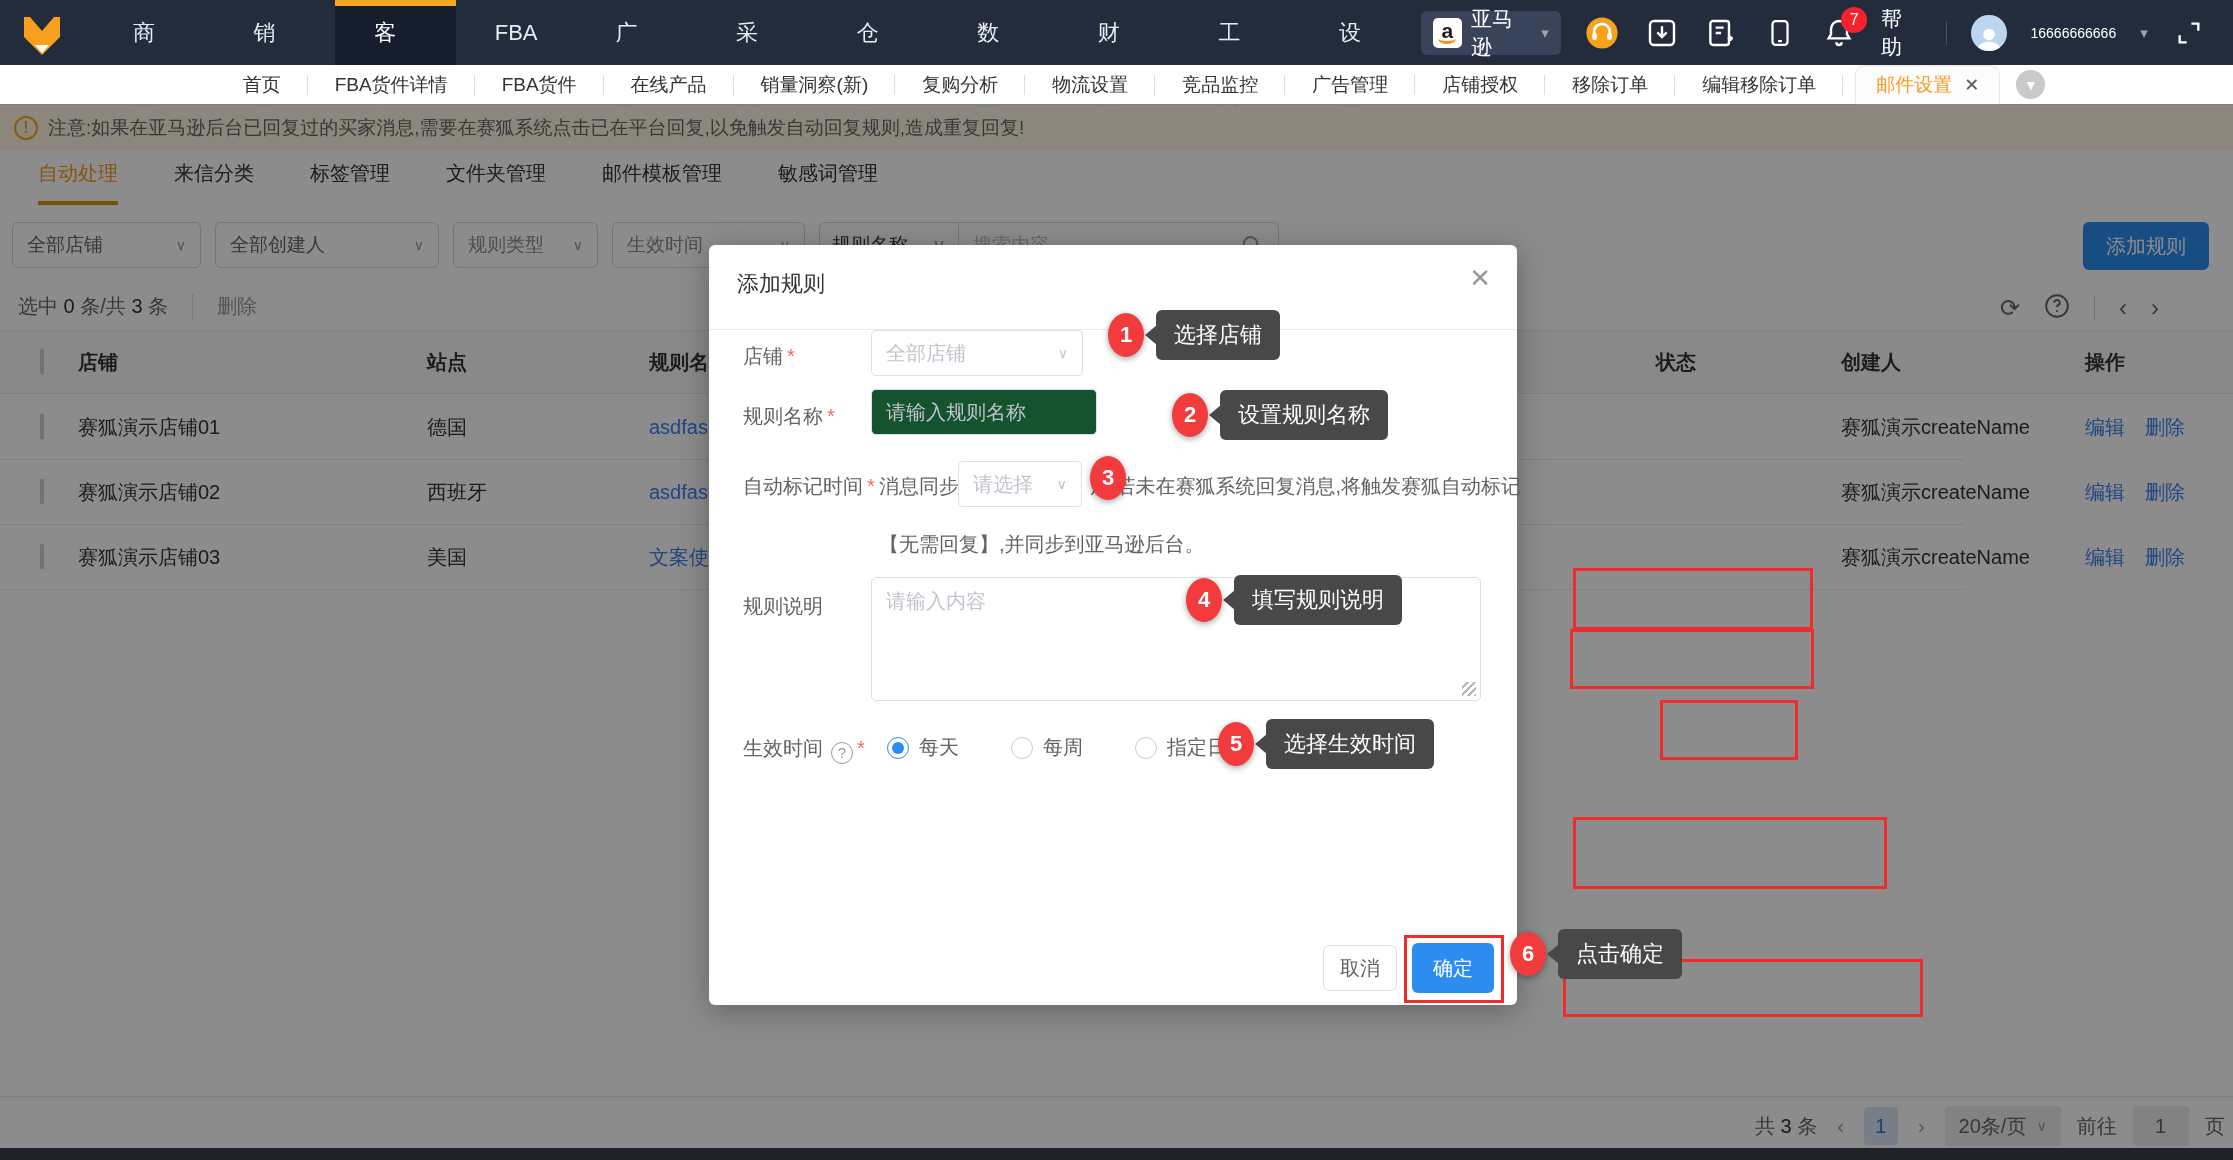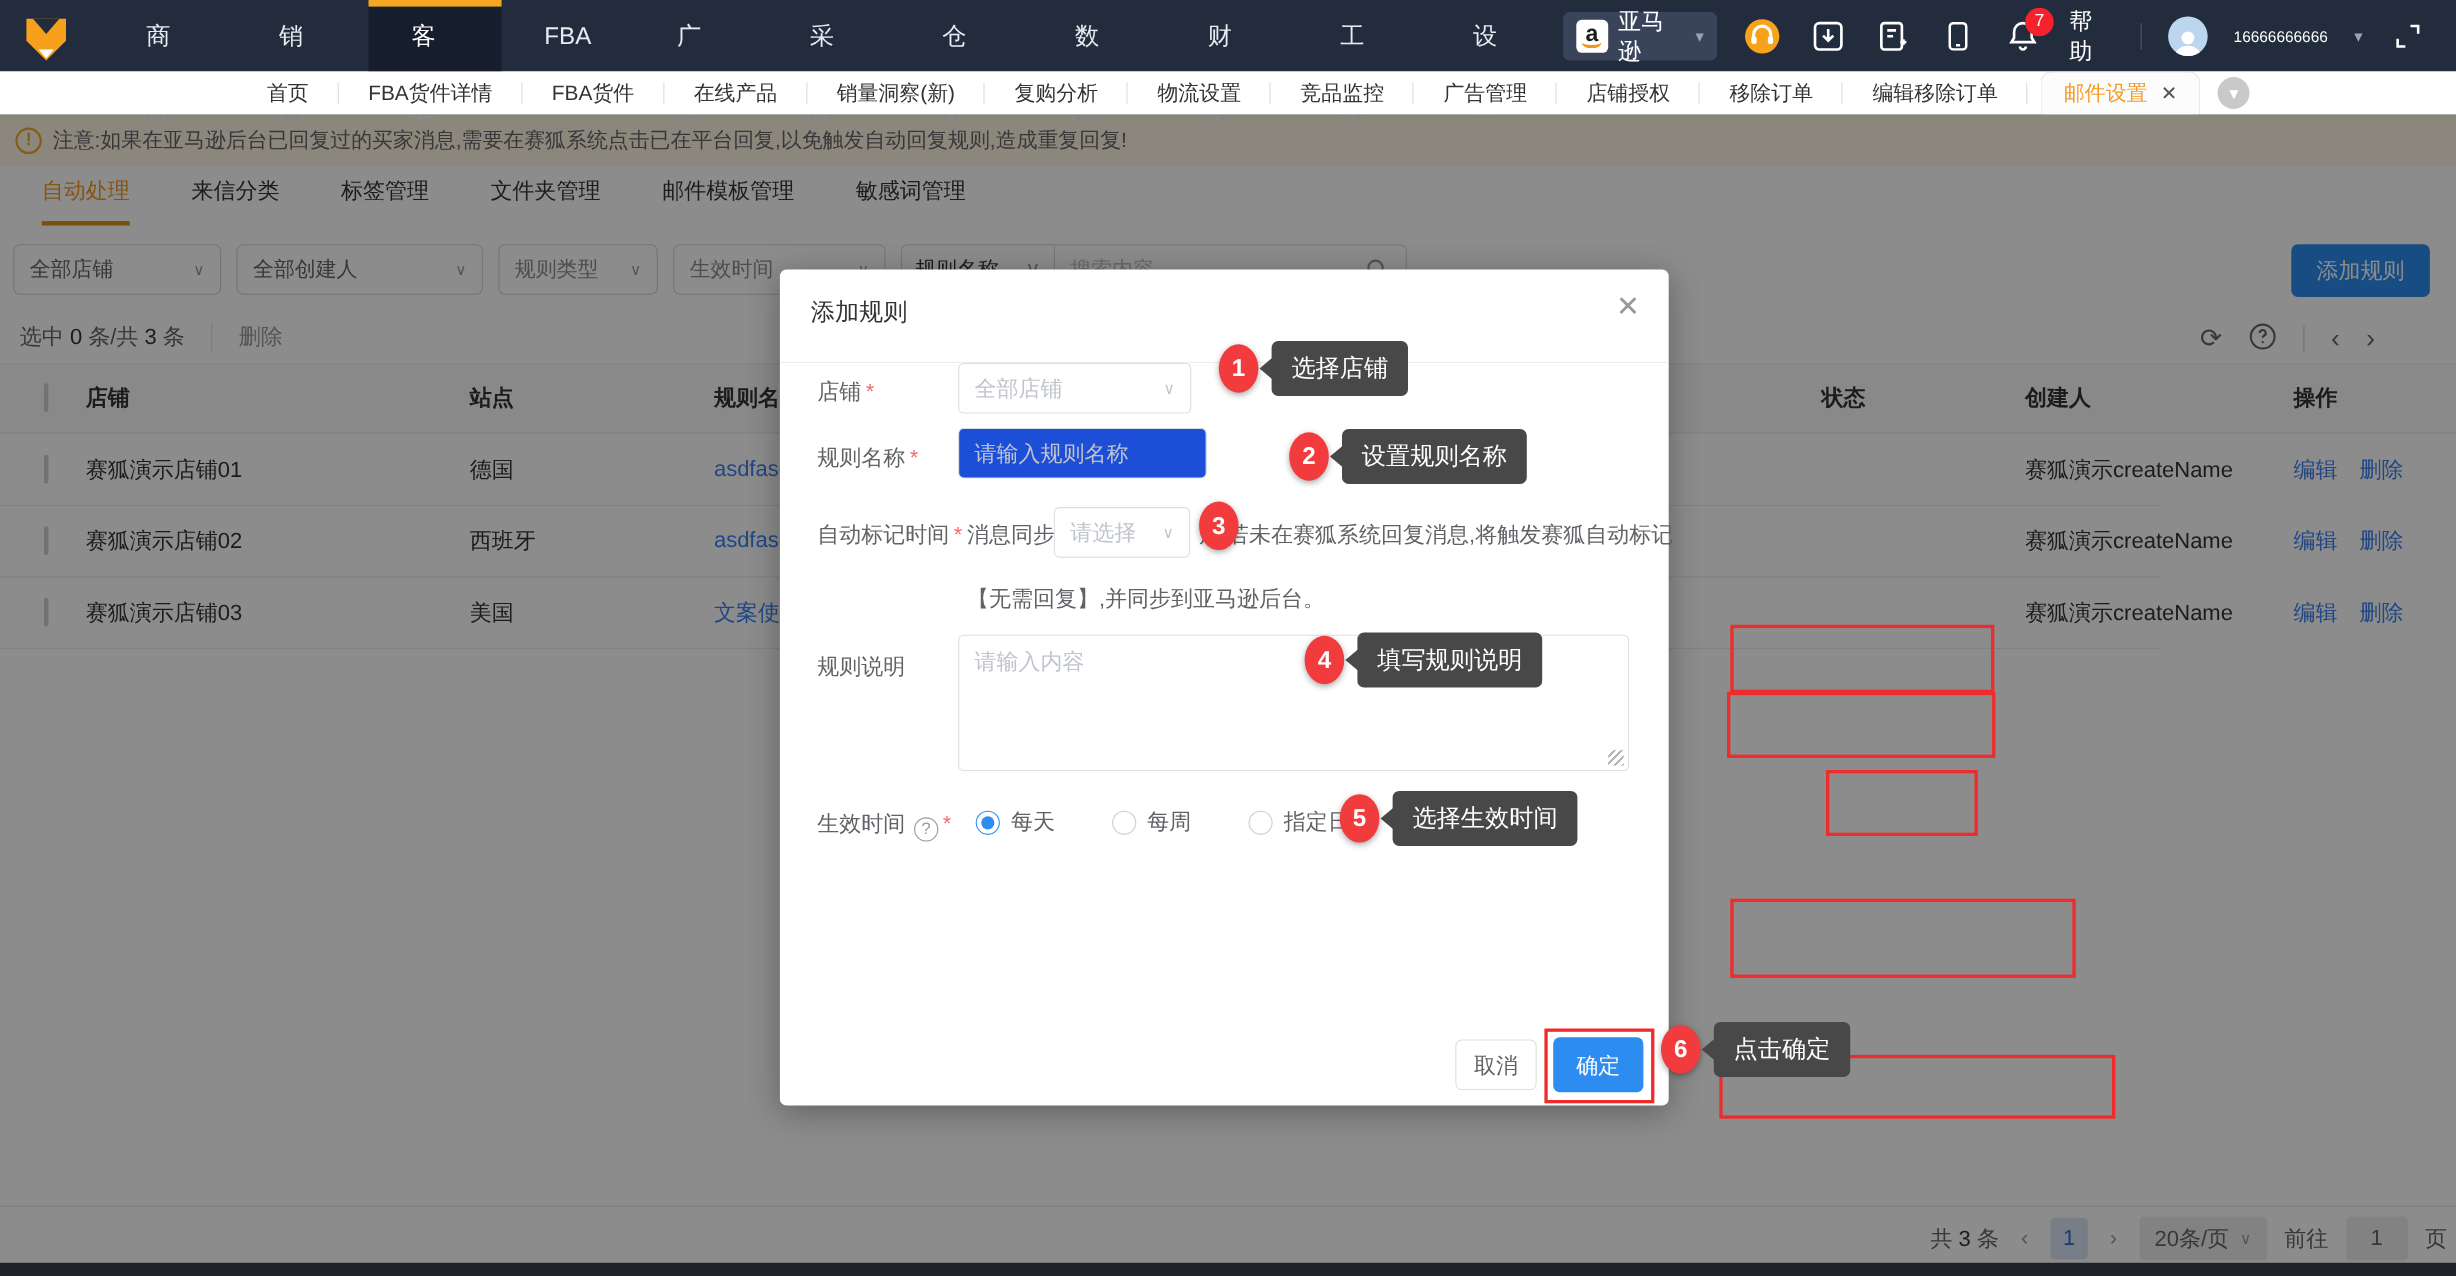--- a/index.html
+++ b/index.html
@@ -106,21 +106,21 @@
            box-shadow:0 6px 30px rgba(0,0,0,.3); z-index:60; }
   .modal-title { position:absolute; left:28px; top:24px; font-size:22px; color:#333; }
   .modal-close { position:absolute; right:26px; top:20px; font-size:26px; color:#999; cursor:pointer; line-height:1; }
   .modal-hr { position:absolute; left:0; top:84px; width:100%; height:1px; background:#ececec; }
   .flabel { position:absolute; font-size:20px; color:#606266; white-space:nowrap; }
   .req { color:#f56c6c; margin-left:4px; }
   .m-select { position:absolute; border:1px solid #dcdfe6; border-radius:5px; display:flex; align-items:center;
               justify-content:space-between; padding:0 14px; font-size:20px; color:#c0c4cc; background:#fff; cursor:pointer; }
   .m-select .caret { color:#c0c4cc; font-size:14px; }
   .m-input { position:absolute; border:1px solid #dcdfe6; border-radius:5px; display:flex; align-items:center;
-             padding:0 14px; font-size:20px; color:#c0c4cc; background:#1d4ed8; }
+             padding:0 14px; font-size:20px; color:#c0c4cc; background:#14532d; }
   .m-text { position:absolute; font-size:20px; color:#606266; white-space:nowrap; }
   .m-textarea { position:absolute; left:162px; top:332px; width:610px; height:124px; border:1px solid #dcdfe6;
                 border-radius:5px; padding:10px 14px; font-size:20px; color:#c0c4cc; }
   .resize-grip { position:absolute; right:4px; bottom:4px; width:14px; height:14px;
                  background:repeating-linear-gradient(135deg, transparent 0 3px, #b5b5b5 3px 5px); cursor:nwse-resize; }
   .q-ico { display:inline-block; width:22px; height:22px; border:1px solid #999; border-radius:50%;
            font-size:15px; color:#999; text-align:center; line-height:20px; margin-left:8px; vertical-align:-3px; }
   .radio-row { position:absolute; left:178px; top:489px; display:flex; gap:52px; align-items:center; }
   .radio { display:flex; align-items:center; gap:10px; font-size:20px; color:#606266; cursor:pointer;text-align:right; }
   .radio .dot { width:22px; height:22px; border:1px solid #c8cdd4; border-radius:50%; background:#fff; position:relative; }

